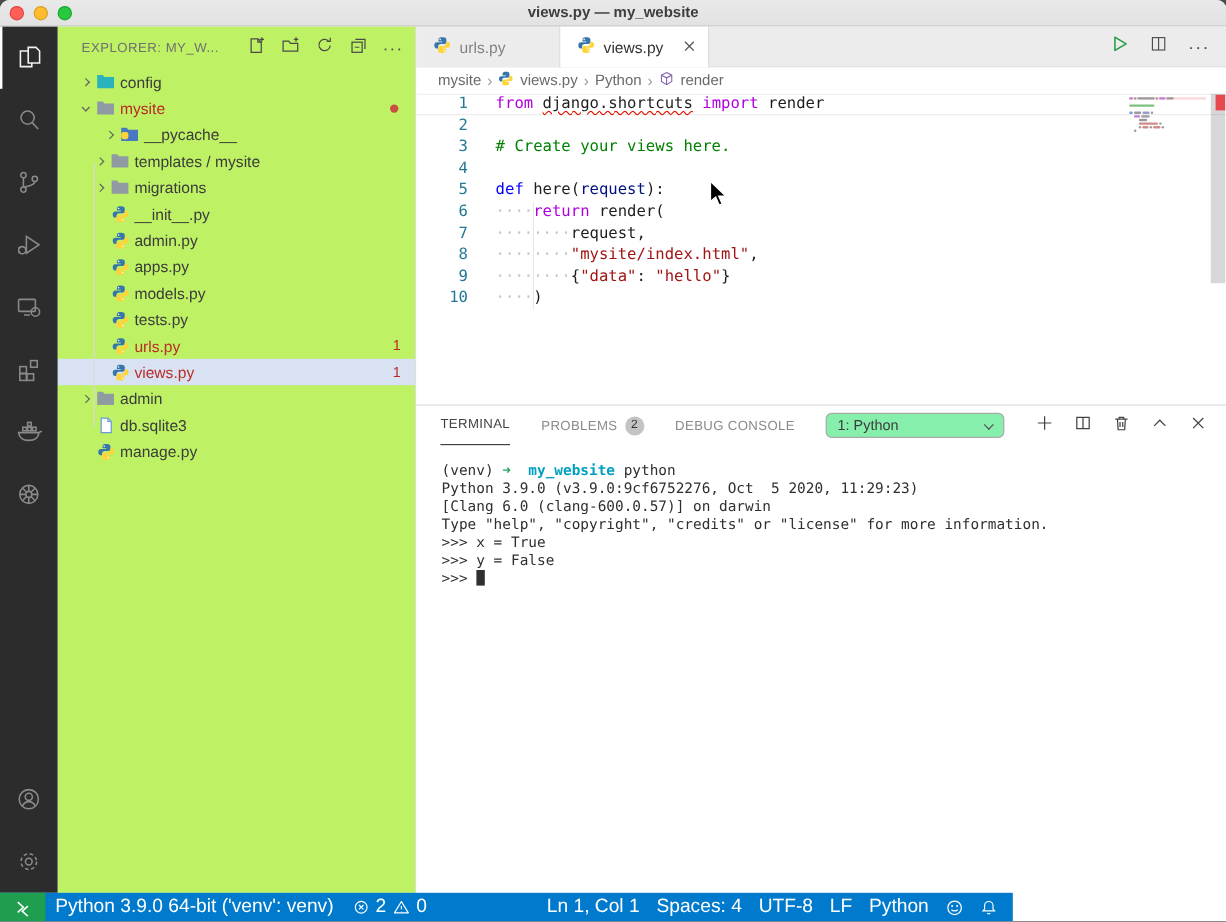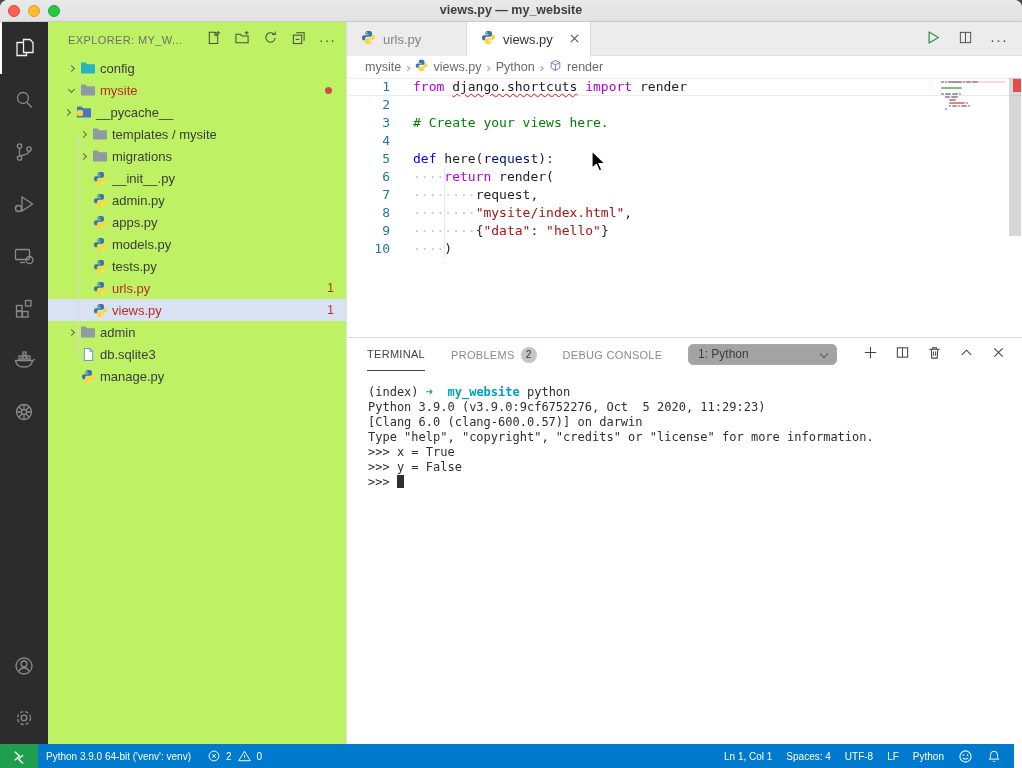--- a/index.html
+++ b/index.html
@@ -84,34 +84,34 @@
   .err-mark { position:absolute; right:1px; top:1px; width:8px; height:13px; background:#e5494d; }
 
   
   .panel { position:absolute; left:0; top:315px; width:675px; height:407px; background:#fff; border-top:1px solid #ddd; }
   .panel-header { position:relative; height:33px; display:flex; align-items:center; padding-left:20px; gap:26px; }
   .ptab { font-size:11px; letter-spacing:.3px; color:#8a8a8a; height:33px; display:flex; align-items:center; gap:6px; }
   .ptab.active { color:#424242; border-bottom:1px solid #424242; }
   .pbadge { width:16px; height:16px; border-radius:50%; background:#c4c4c4; color:#333; font-size:10px;
             display:flex; align-items:center; justify-content:center; letter-spacing:0; }
   .pdrop { position:absolute; left:341px; top:6px; width:149px; height:21px; border:1px solid #a9a9a9;
-           border-radius:5px; background:#a3a3a3; font-size:12px; color:#3c3c3c; line-height:19px; padding-left:9px; }
+           border-radius:5px; background:#86efac; font-size:12px; color:#3c3c3c; line-height:19px; padding-left:9px; }
   .pdrop .dchev { position:absolute; right:9px; top:6px; width:6px; height:6px;
                   border-right:1.3px solid #555; border-bottom:1.3px solid #555; transform:rotate(45deg); }
   .panel-actions { position:absolute; right:16px; top:0; height:33px; display:flex; gap:17px; align-items:center; }
   .panel-actions svg { stroke:#424242; fill:none; stroke-width:1.1; }
   .terminal { padding:14px 0 0 21px; font-family:"DejaVu Sans Mono","DejaVu Sans", monospace;
               font-size:12px; color:#2f2f2f; }
   .tline { white-space:pre; height:15px; line-height:15px; }
   .tg { color:#23a55a; } .tc { color:#00a0c0; font-weight:bold; }
   .tcursor { display:inline-block; width:7px; height:13px; background:#2f2f2f; vertical-align:-2px; }
 
   
-  .statusbar { position:absolute; left:0; top:744px; width:1014px; height:24px; background:#007acc;
-               color:#fff; font-size:10px; display:flex; align-items:center; z-index:25; }
+  .statusbar { position:absolute; left:0; top:744px; width:844px; height:24px; background:#007acc;
+               color:#fff; font-size:16px; display:flex; align-items:center; z-index:25; }
   .sb-remote { width:38px; height:24px; background:#1f9e4f; display:flex; align-items:center; justify-content:center; }
   .sb-remote svg { stroke:#fff; fill:none; stroke-width:1.4; }
   .sb-seg { padding:0 8px; display:flex; align-items:center; gap:5px; white-space:nowrap; }
   .sb-seg svg { stroke:#fff; fill:none; stroke-width:1.1; }
   .sb-right { margin-left:auto; display:flex; align-items:center; padding-right:6px; }
   .sb-right .sb-seg { padding:0 7px; }
 
   
   .mouse { position:absolute; left:590px; top:150px; z-index:50; pointer-events:none; }
 </style>
@@ -246,21 +246,21 @@
             <span class="chev down"></span>
           </span>
           <span class="fi">
             <svg width="16" height="14" viewBox="0 0 16 14">
               <path fill="#8f9aa3" d="M1 1.5h4.6L7 3.2h8V12.5H1z"></path>
             </svg>
           </span>
           <span class="lbl">mysite</span>
           <span class="moddot"></span>
         </div>
-        <div class="row" style="padding-left: 12px;">
+        <div class="row" style="padding-left: 36px;">
           <span class="chev-slot">
             <span class="chev right"></span>
           </span>
           <span class="fi">
             <svg width="16" height="14" viewBox="0 0 16 14">
               <path fill="#4878c0" d="M1 1.5h4.6L7 3.2h8V12.5H1z"></path>
             </svg>
             <span style="position:absolute;margin-left:-9px;margin-top:5px;width:6px;height:6px;border-radius:2px;background:#ffd43b"></span>
           </span>
           <span class="lbl">__pycache__</span>
@@ -590,21 +590,21 @@
               </svg></span>
           <span><svg width="15" height="15" viewBox="0 0 16 16">
                 <path d="M3 10.5l5-5 5 5"></path>
               </svg></span>
           <span><svg width="15" height="15" viewBox="0 0 16 16">
                 <path d="M3.5 3.5l9 9M12.5 3.5l-9 9"></path>
               </svg></span>
         </div>
       </div>
       <div class="terminal" id="terminal">
-          <div class="tline"><span>(index) </span><span class="tg">➜</span><span>  </span><span class="tc">my_website</span><span> python</span></div>
+          <div class="tline"><span>(venv) </span><span class="tg">➜</span><span>  </span><span class="tc">my_website</span><span> python</span></div>
           <div class="tline"><span>Python 3.9.0 (v3.9.0:9cf6752276, Oct  5 2020, 11:29:23)</span></div>
           <div class="tline"><span>[Clang 6.0 (clang-600.0.57)] on darwin</span></div>
           <div class="tline"><span>Type "help", "copyright", "credits" or "license" for more information.</span></div>
           <div class="tline"><span>&gt;&gt;&gt; x = True</span></div>
           <div class="tline"><span>&gt;&gt;&gt; y = False</span></div>
           <div class="tline"><span>&gt;&gt;&gt; </span><span class="tcursor"></span></div>
         </div>
     </div>
   </div>
 

